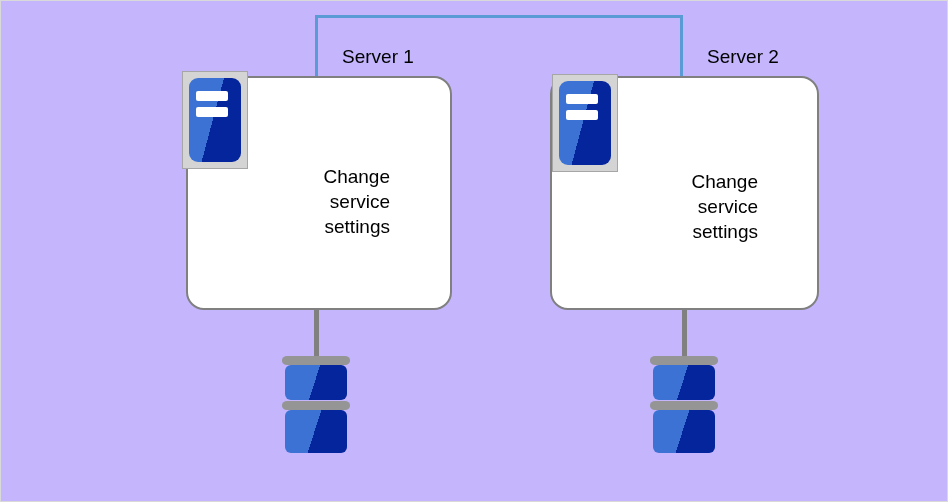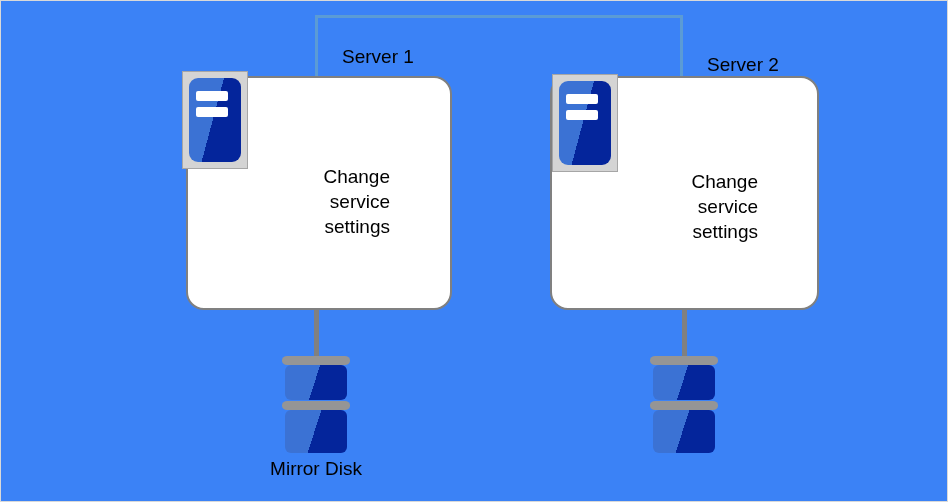--- a/index.html
+++ b/index.html
@@ -4,21 +4,21 @@
 <style>
   html, body {
     margin: 0;
     padding: 0;
     background: #ffffff;
   }
   #canvas {
     position: relative;
     width: 948px;
     height: 502px;
-    background: #3b82f6;
+    background: #c4b5fd;
     box-sizing: border-box;
     border: 1px solid #d9d9d9;
     overflow: hidden;
     font-family: "Liberation Sans", sans-serif;
   }
 
   
   .hb-line {
     position: absolute;
     background: #5B9BD5;
@@ -129,21 +129,21 @@
     <div class="srv-icon-body">
       <div class="srv-bar b1"></div>
       <div class="srv-bar b2"></div>
     </div>
   </div>
 
   <div class="server-text" style="left:247px; top:163px; width:142px;">Change</div>
   <div class="server-text" style="left:247px; top:188px; width:142px;">service</div>
   <div class="server-text" style="left:247px; top:213px; width:142px;">settings</div>
 
-  <div class="node-label" style="left:706px; top:54px;">Server 2</div>
+  <div class="node-label" style="left:706px; top:46px;">Server 2</div>
 
   <div class="server-box" style="left:549px; top:75px; width:269px; height:234px;"></div>
 
   <div class="srv-icon" style="left:551px; top:73px;">
     <div class="srv-icon-body">
       <div class="srv-bar b1"></div>
       <div class="srv-bar b2"></div>
     </div>
   </div>
 
@@ -153,21 +153,20 @@
 
   <div class="connector" style="left:313px; top:307px; height:52px;"></div>
   <div class="connector" style="left:681px; top:307px; height:52px;"></div>
 
   <div class="disk" style="left:281px; top:355px; height:100px;">
     <div class="disk-cap" style="top:0px;"></div>
     <div class="disk-block" style="top:9px;  height:35px;"></div>
     <div class="disk-cap" style="top:45px;"></div>
     <div class="disk-block" style="top:54px; height:43px;"></div>
   </div>
-  <div class="disk-label" style="left:235px; top:458px; width:160px;">Mirror Disk</div>
 
   <div class="disk" style="left:649px; top:355px; height:100px;">
     <div class="disk-cap" style="top:0px;"></div>
     <div class="disk-block" style="top:9px;  height:35px;"></div>
     <div class="disk-cap" style="top:45px;"></div>
     <div class="disk-block" style="top:54px; height:43px;"></div>
   </div>
   <div class="disk-label" style="left:603px; top:458px; width:160px;"></div>
 
 </div>

